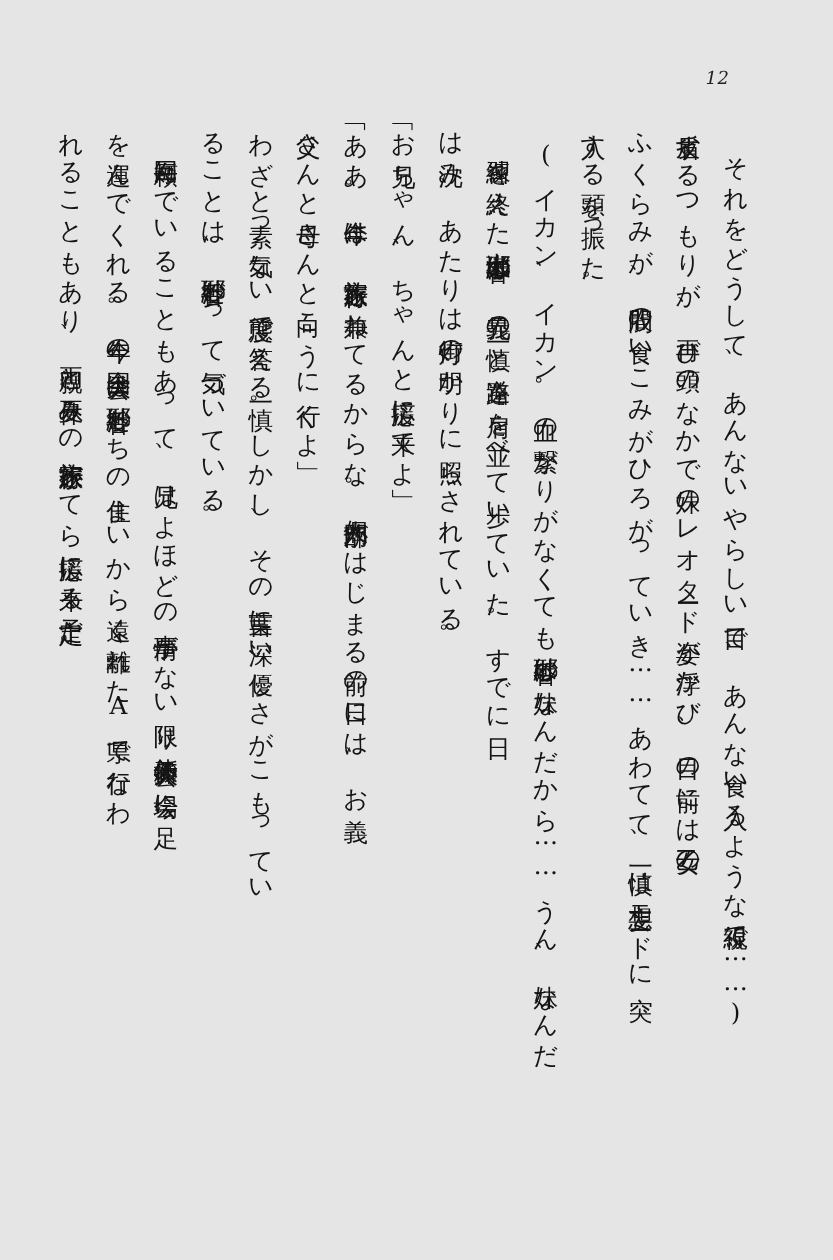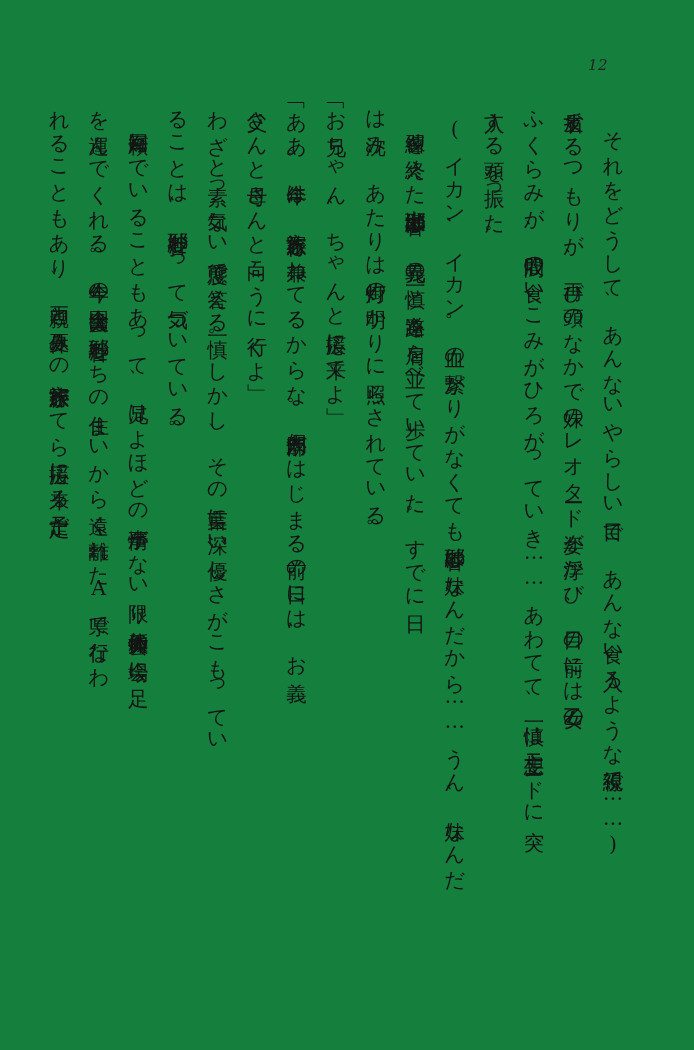--- a/index.html
+++ b/index.html
@@ -12,21 +12,21 @@
     height: 1050px;
     overflow: hidden;
     font-family: "DejaVu Serif", "Liberation Serif", serif;
     color: #1a1a1a;
   }
   .page {
     position: relative;
     width: 694px;
     height: 1050px;
     box-sizing: border-box;
-    background: #15803d;
+    background: #e5e5e5;
   }
   .page-number {
     position: absolute;
     top: 56px;
     right: 86px;
     font-size: 15px;
     font-style: italic;
     font-family: "DejaVu Serif", "Liberation Serif", serif;
     color: #222;
     letter-spacing: 0.5px;

